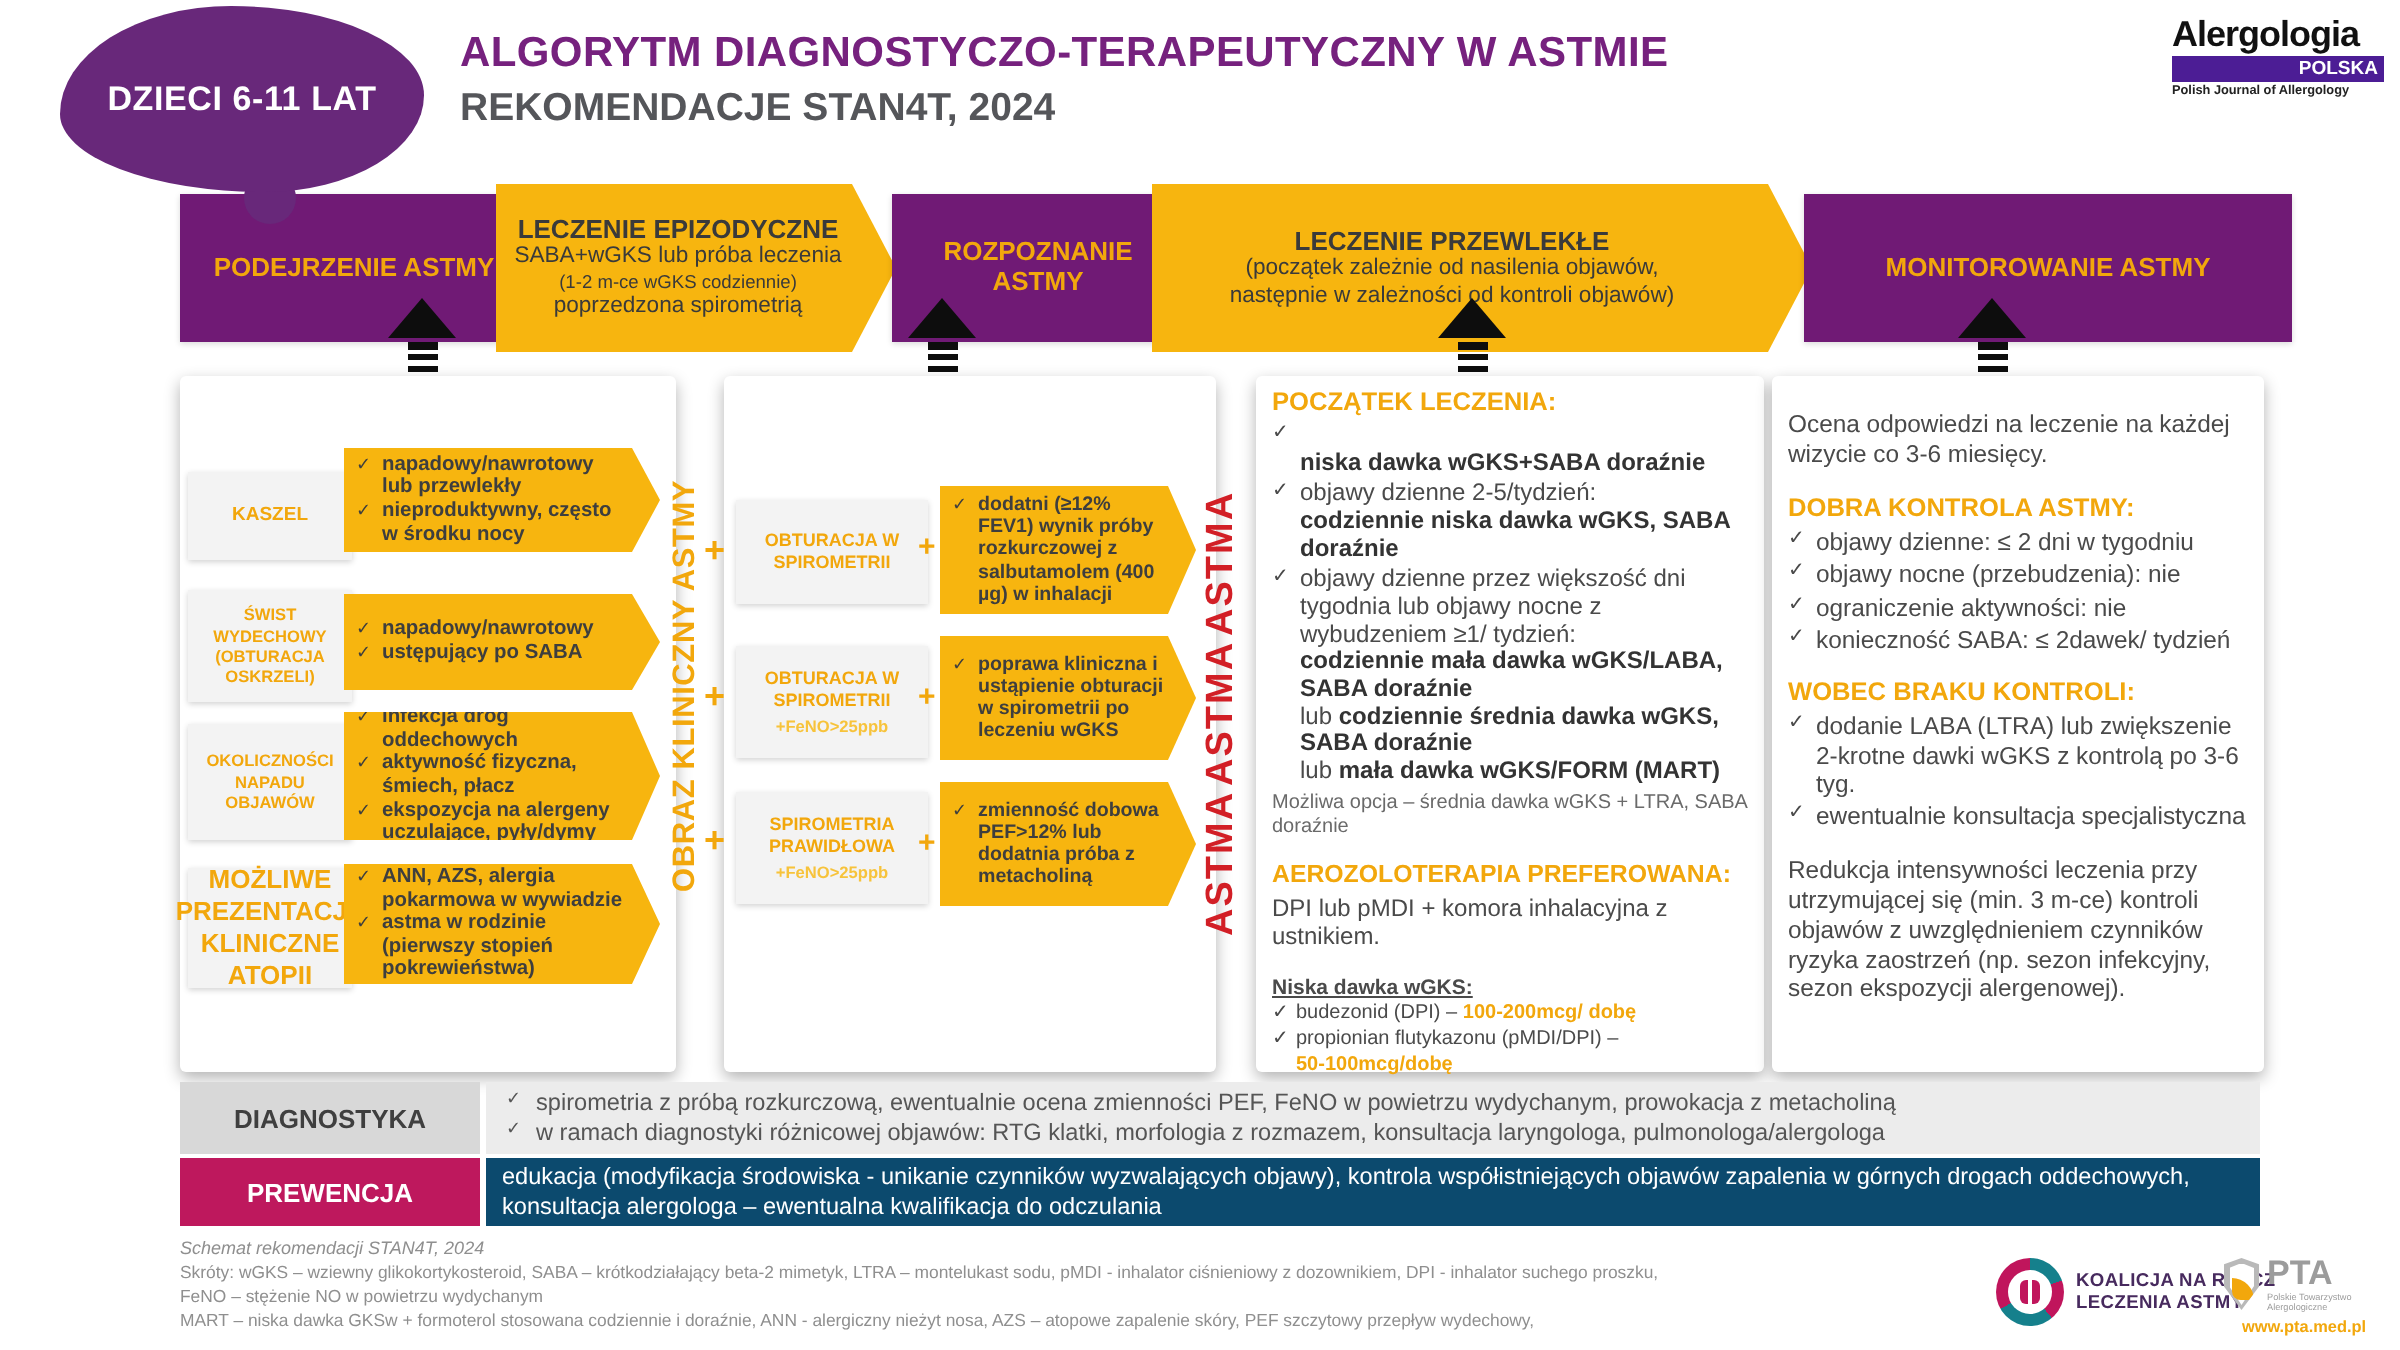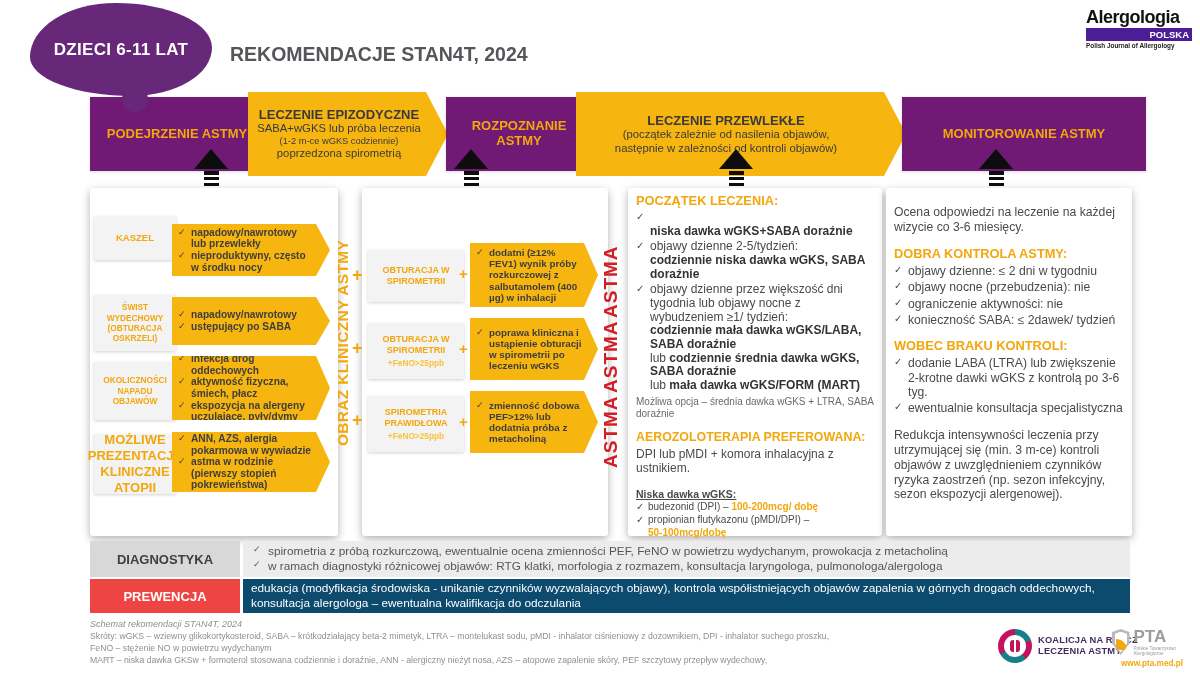--- a/index.html
+++ b/index.html
@@ -56,21 +56,21 @@
   .dose .dv{color:#F2A70C;font-weight:800;}
   .c4 .p{font-size:12.2px;color:#4A4A4A;line-height:1.22;}
   .c4 .oh{margin-top:11px;}
   .c4 .cb{font-size:12.2px;line-height:1.18;}
   
   .band-label{position:absolute;left:90px;width:150px;display:flex;align-items:center;justify-content:center;font-weight:800;font-size:13px;}
   .diag-label{top:541px;height:36px;background:#D8D8D8;color:#3F3F3F;}
   .diag-body{position:absolute;left:243px;top:541px;width:887px;height:36px;background:#ECECEC;display:flex;flex-direction:column;
              justify-content:center;padding-left:10px;box-sizing:border-box;color:#555;}
   .diag-body .chkline{font-size:11.8px;font-weight:400;line-height:1.3;grid-template-columns:14px 1fr;}
-  .prev-label{top:579px;height:34px;background:#ef4444;color:#fff;}
+  .prev-label{top:579px;height:34px;background:#be185d;color:#fff;}
   .prev-body{position:absolute;left:243px;top:579px;width:887px;height:34px;background:#0c4a6e;color:#fff;display:flex;align-items:center;
              padding:0 8px;box-sizing:border-box;font-size:11.8px;line-height:1.25;}
   
   .footer{position:absolute;left:90px;top:619px;width:900px;color:#8F8F8F;}
   .f0{font-size:9px;font-style:italic;margin-bottom:1px;}
   .fl{font-size:8.7px;line-height:1.4;}
   
   .koal{position:absolute;left:998px;top:629px;display:flex;align-items:center;gap:6px;}
   .kring{width:34px;height:34px;border-radius:50%;position:relative;
          background:conic-gradient(#15808C 0 70deg,#C0155C 70deg 140deg,#15808C 140deg 240deg,#C0155C 240deg 360deg);}
@@ -91,20 +91,21 @@
 </style>
 </head>
 <body>
 
 <div class="page">
 
   <div class="blob">
     <span class="badge-text">DZIECI 6-11 LAT</span>
   </div>
   <div class="blob-dot"></div>
+  <div class="title">ALGORYTM DIAGNOSTYCZO-TERAPEUTYCZNY W ASTMIE</div>
   <div class="subtitle">REKOMENDACJE STAN4T, 2024</div>
   <div class="journal">
     <div class="j-name">Alergologia</div>
     <div class="j-band">POLSKA</div>
     <div class="j-tag">Polish Journal of Allergology</div>
   </div>
 
   <div class="stage" style="left:90px;top:97px;width:158px;height:74px;">PODEJRZENIE ASTMY</div>
   <div class="farr" style="left:248px;top:92px;width:200px;height:84px;padding-right:18px;box-sizing:border-box;">
     <div class="t">LECZENIE EPIZODYCZNE</div>
@@ -151,21 +152,21 @@
         <i></i>
         <i></i>
       </div>
     </div>
 
   <div class="card" style="left:90px;width:248px;"></div>
   <div class="card" style="left:362px;width:246px;"></div>
   <div class="card" style="left:628px;width:254px;"></div>
   <div class="card" style="left:886px;width:246px;"></div>
 
-  <div class="lbox" style="left:94px;top:216px;width:78px;height:40px;font-size:9.5px;">KASZEL</div>
+  <div class="lbox" style="left:94px;top:236px;width:78px;height:40px;font-size:9.5px;">KASZEL</div>
   <div class="aarr" style="left:172px;top:224px;width:158px;height:52px;">
     <div class="chkline">
         <span class="chk">✓</span>
         <span>napadowy/nawrotowy lub przewlekły</span>
       </div>
     <div class="chkline">
         <span class="chk">✓</span>
         <span>nieproduktywny, często w środku nocy</span>
       </div>
   </div>

